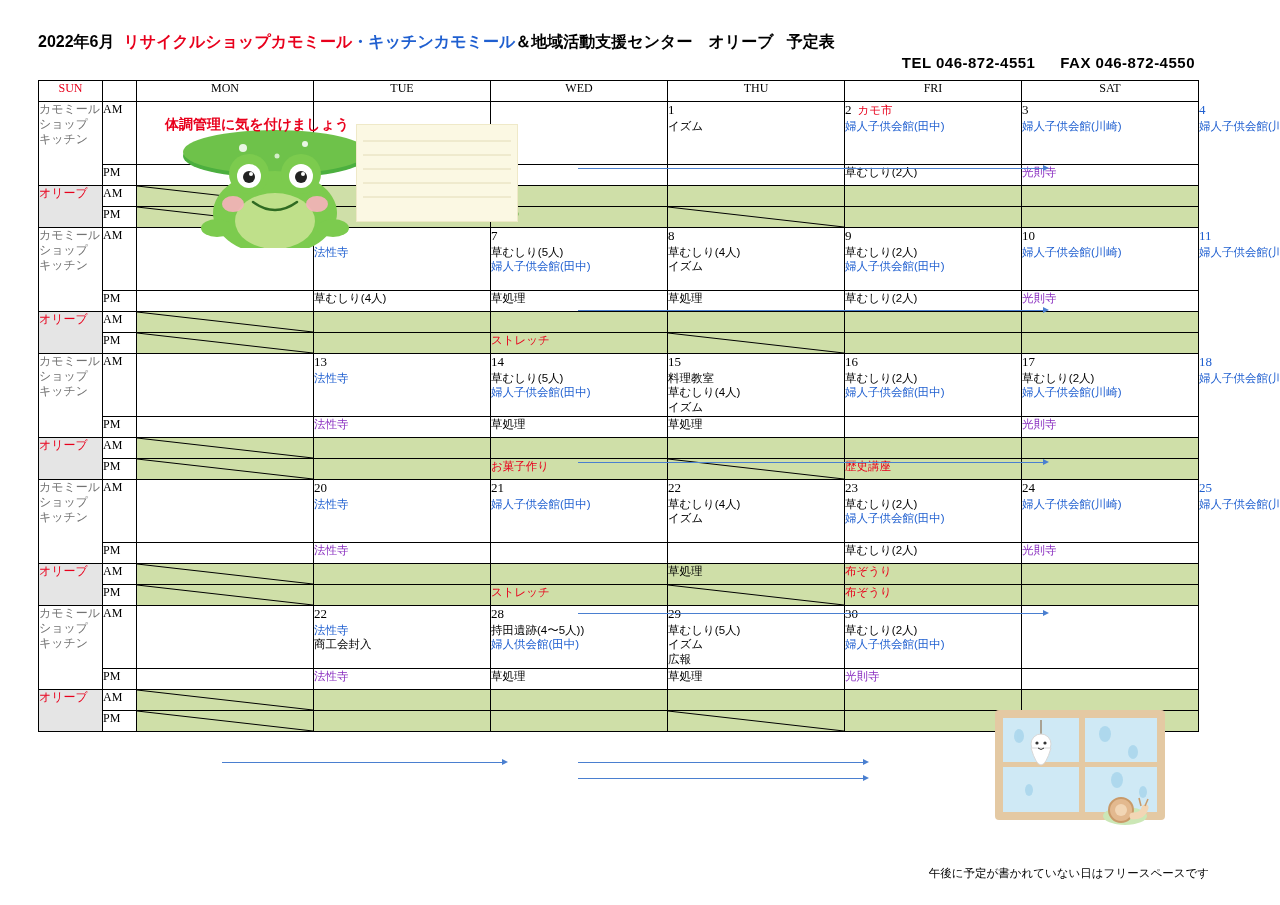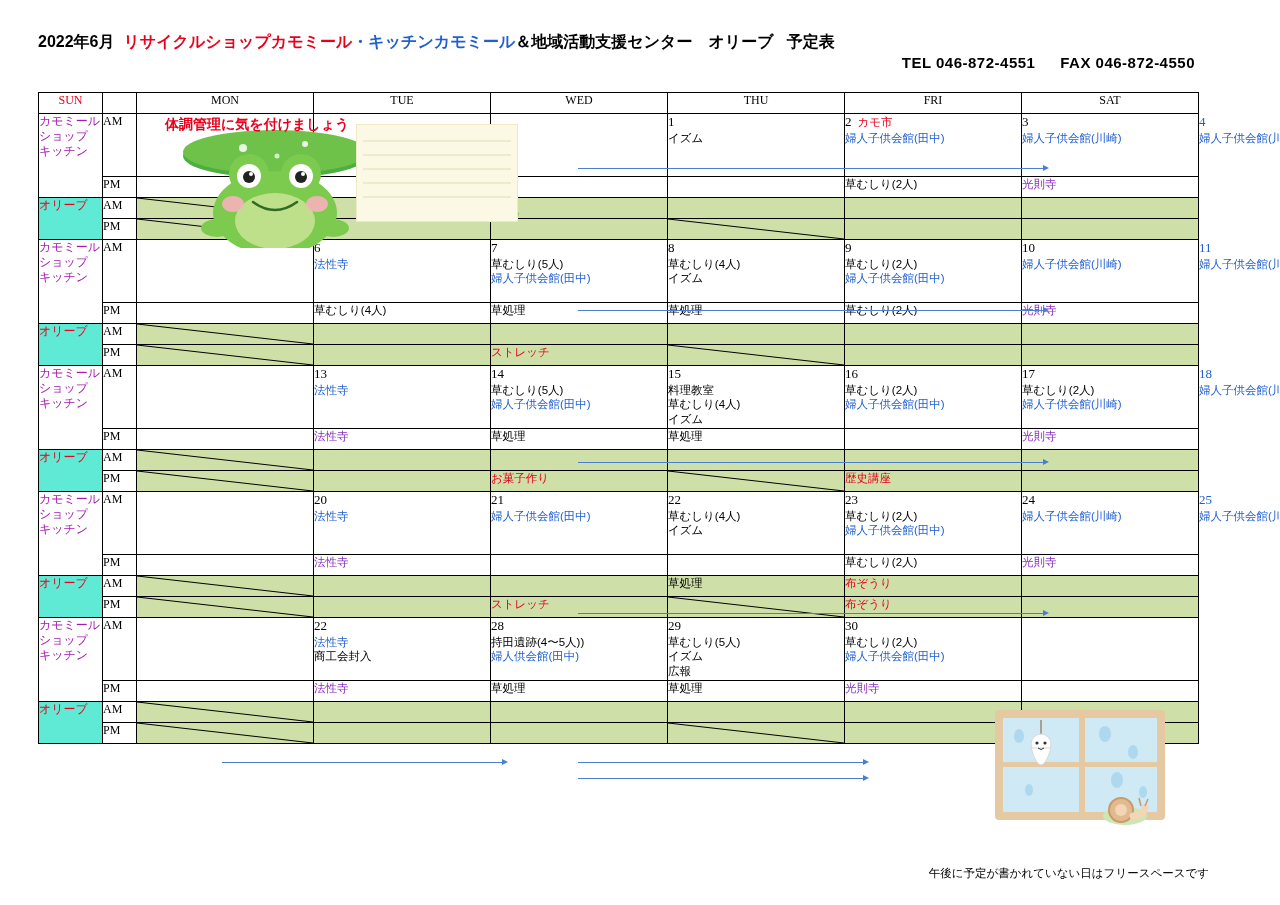--- a/index.html
+++ b/index.html
@@ -18,21 +18,21 @@
   .title-row span{vertical-align:baseline;}
   .t-black{color:#000;}
   .t-red{color:#e8001c;}
   .t-blue{color:#1f5fd0;}
   .tel-row{
     position:absolute;right:85px;top:54px;
     font-size:15px;font-weight:bold;letter-spacing:0.5px;
     white-space:nowrap;
   }
   table.cal{
-    position:absolute;left:38px;top:92px;
+    position:absolute;left:38px;top:80px;
     border-collapse:collapse;
     table-layout:fixed;
     width:1157px;
   }
   table.cal td,table.cal th{
     border:1px solid #000;
     padding:0;
     vertical-align:top;
     font-weight:normal;
     font-size:12px;
@@ -43,21 +43,21 @@
   .hdr td{
     text-align:center;
     font-size:13px;
     height:20px;
     vertical-align:middle;
     font-family:"Liberation Serif","DejaVu Serif",serif;
   }
   .hdr .sun{color:#e8001c;}
   .rowlabel{
     font-size:11px;
-    color:#a21caf;
+    color:#737373;
     line-height:1.25;
     padding:3px 2px 2px 3px;
     font-weight:bold;
   }
   .rowlabel.olive{color:#e8001c;}
   .ampm{
     text-align:left;
     vertical-align:middle;
     font-size:11.5px;
     font-weight:bold;
@@ -75,21 +75,21 @@
   }
   .daynum.sat{color:#1f5fd0;}
   .ev{font-size:11.5px;display:block;white-space:nowrap;}
   .ev.blue{color:#1f5fd0;}
   .ev.purple{color:#8a2fc0;}
   .ev.black{color:#000;}
   .ev.red{color:#e8001c;font-weight:normal;}
   .am-big{height:62px;}
   .pm-small{height:20px;}
   .olive-row td{background:#cfdfa8;height:20px;}
-  .olive-row td.rowlabel{background:#5eead4;}
+  .olive-row td.rowlabel{background:#e5e5e5;}
   .olive-row td.ampm{background:#ffffff;}
   .diag{position:relative;}
   .diag svg{position:absolute;left:0;top:0;width:100%;height:100%;display:block;}
   .arrowline{
     position:absolute;
     border-top:1px solid #4a7fd0;
     height:0;
   }
   .arrowhead{
     position:absolute;

